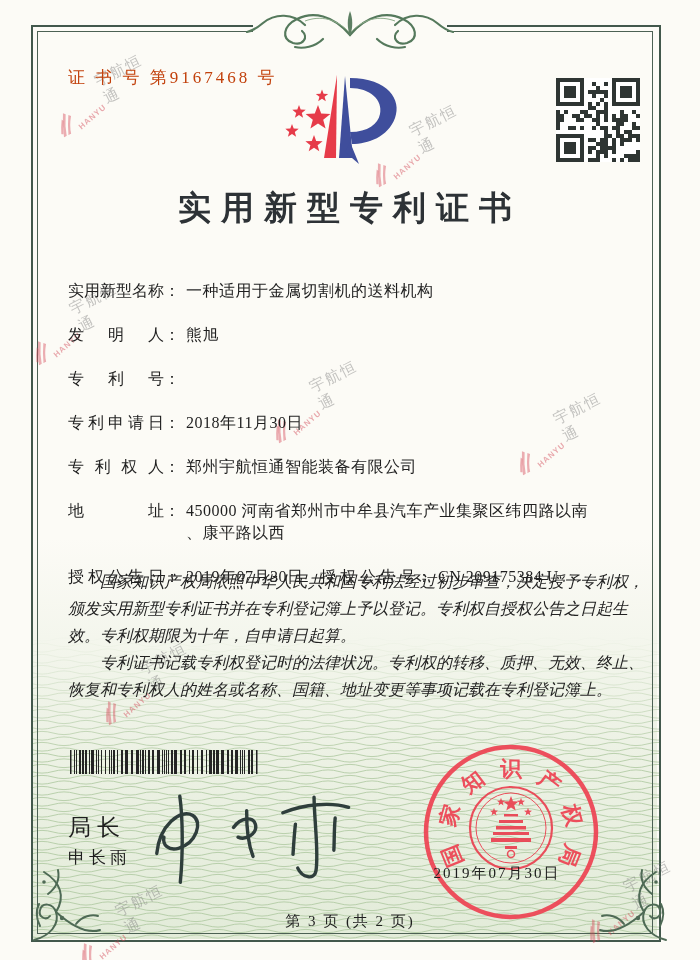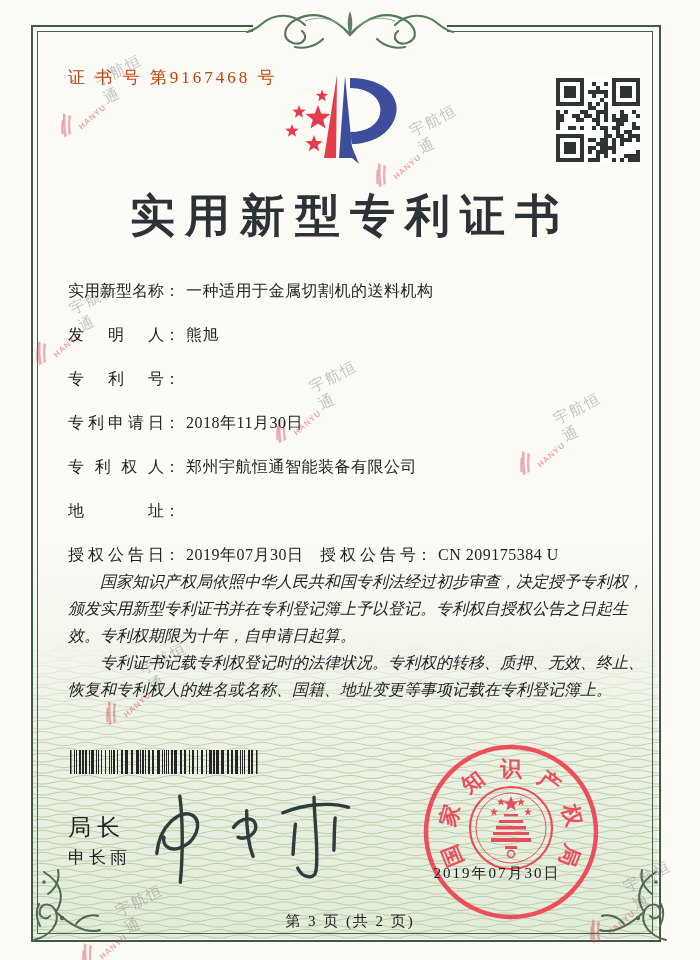--- a/index.html
+++ b/index.html
@@ -24,21 +24,21 @@
   .wm-en{font-family:"Liberation Sans","DejaVu Sans",sans-serif;font-size:8px;font-weight:bold;
          color:rgba(209,73,88,.55);letter-spacing:1px;margin:0 2px 1px 1px;transform:rotate(-14deg);}
   .wm-cn{font-size:15px;color:rgba(130,130,130,.55);letter-spacing:2px;margin-bottom:6px;}
   .w1{left:49px;top:79px;}  .w2{left:364px;top:129px;} .w3{left:24px;top:307px;}
   .w4{left:264px;top:385px;}.w5{left:508px;top:417px;} .w6{left:94px;top:667px;}
   .w7{left:70px;top:909px;} .w8{left:578px;top:885px;}
   
   .cert-no{left:68px;top:66px;font-size:17px;letter-spacing:3px;color:#c2410c;z-index:5;}
   #logo{left:266px;top:70px;z-index:5;}
   #qr{left:556px;top:78px;z-index:5;}
-  .title{left:0;top:186px;width:100%;text-align:center;font-size:45px;font-weight:bold;
+  .title{left:0;top:186px;width:100%;text-align:center;font-size:33px;font-weight:bold;
          letter-spacing:10px;color:#2d3236;z-index:5;}
   
   .fields{left:68px;top:280px;width:572px;z-index:5;font-size:16px;line-height:22px;}
   .frow{display:flex;align-items:flex-start;margin-bottom:22px;min-height:22px;}
   .flabel{display:inline-block;width:96px;flex:none;text-align:justify;text-align-last:justify;}
   .fcolon{flex:none;margin-right:6px;}
   .fvalue{letter-spacing:.5px;}
   .grant{position:relative;}
   .pair2{position:absolute;left:252px;top:0;display:flex;}
   
@@ -442,20 +442,24 @@
       <span class="fvalue">2018年11月30日</span>
     </div>
     <div class="frow">
       <span class="flabel">专利权人</span>
         <span class="fcolon">：</span>
       <span class="fvalue">郑州宇航恒通智能装备有限公司</span>
     </div>
     <div class="frow">
       <span class="flabel">地址</span>
         <span class="fcolon">：</span>
+      <span class="fvalue">
+        <div>450000 河南省郑州市中牟县汽车产业集聚区纬四路以南</div>
+        <div>、康平路以西</div>
+      </span>
     </div>
     <div class="frow grant">
       <span class="flabel">授权公告日</span>
         <span class="fcolon">：</span>
       <span class="fvalue">2019年07月30日</span>
       <span class="pair2">
         <span class="flabel">授权公告号</span>
           <span class="fcolon">：</span>
         <span class="fvalue">CN 209175384 U</span>
       </span>

